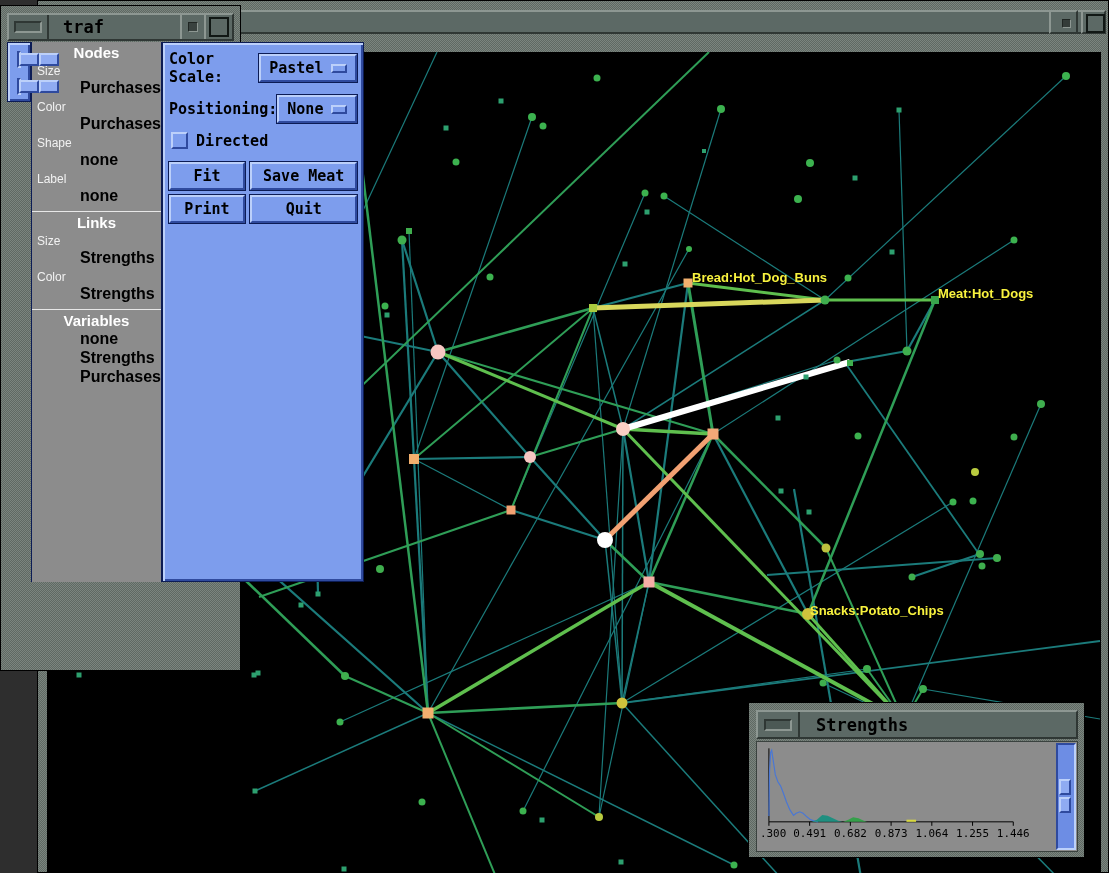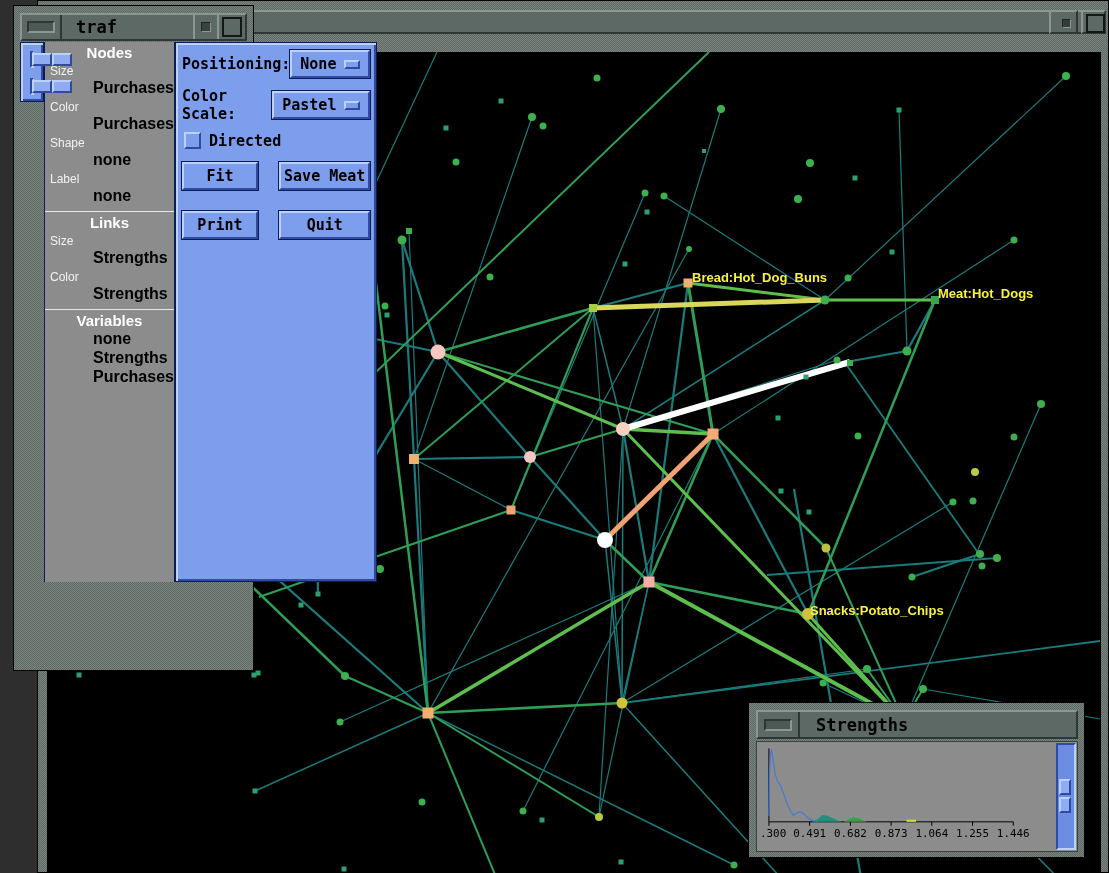--- a/index.html
+++ b/index.html
@@ -21,21 +21,21 @@
   .ow-canvas{position:absolute;left:9px;top:51px;width:1054px;height:833px;background:#000;}
   #graph-svg{position:absolute;left:0;top:0;}
   
   .win{position:absolute;border:1px solid #000;box-sizing:border-box;}
   .win-titlebar{background:#5c6965;border:2px solid;border-color:#8d9792 #2f3734 #2f3734 #8d9792;
                 box-sizing:border-box;display:flex;align-items:center;}
   .tb-cell{height:100%;box-sizing:border-box;display:flex;align-items:center;justify-content:center;}
   .minbar{width:24px;height:8px;background:#4c5955;border:2px solid;border-color:#2f3734 #8d9792 #8d9792 #2f3734;}
   .tb-title{font:bold 17px "DejaVu Sans Mono",monospace;color:#000;}
   
-  .traf{left:13px;top:5px;width:241px;height:666px;}
+  .traf{left:0;top:5px;width:241px;height:666px;}
   .traf .win-titlebar{position:absolute;left:6px;top:7px;width:227px;height:28px;}
   .traf .tb-min{width:40px;border-right:2px solid #2f3734;}
   .traf .tb-name{flex:1;justify-content:flex-start;padding-left:14px;}
   .traf .tb-small{width:24px;border-left:2px solid #8d9792;}
   .traf .tb-max{width:28px;border-left:2px solid #8d9792;}
   .smalldot{width:8px;height:8px;background:#39423f;border:1px solid;border-color:#202623 #8d9792 #8d9792 #202623;}
   .maxsq{width:16px;height:16px;border:2px solid #111815;}
   .tw-body{position:absolute;left:6px;top:36px;width:227px;height:540px;display:flex;flex-direction:row;}
   .blue-box{background:#7d9ded;border:1px solid #0c1c55;
             box-shadow:inset 2px 2px 0 #bcd0fa, inset -2px -2px 0 #2f4a9e;box-sizing:border-box;}
@@ -57,21 +57,21 @@
   .opt-btn{margin-left:auto;display:flex;align-items:center;gap:8px;cursor:default;
            font:bold 15px "DejaVu Sans Mono",monospace;color:#000;background:#7d9ded;
            border:2px solid;border-color:#bcd0fa #2f4a9e #2f4a9e #bcd0fa;
            box-shadow:0 0 0 1px #0c1c55;padding:3px 8px;}
   .opt-ind{width:16px;height:9px;background:#7d9ded;border:2px solid;
            border-color:#bcd0fa #2f4a9e #2f4a9e #bcd0fa;box-sizing:border-box;}
   .check-row{display:flex;align-items:flex-start;gap:8px;margin:2px 0 12px 2px;}
   .checkbox{width:13px;height:13px;background:#7d9ded;border:2px solid;
             border-color:#bcd0fa #2f4a9e #2f4a9e #bcd0fa;box-sizing:content-box;}
   .check-label{font:bold 15px "DejaVu Sans Mono",monospace;color:#000;}
-  .btn-grid{display:grid;grid-template-columns:76px 1fr;gap:21px;border-radius:19px;}
+  .btn-grid{display:grid;grid-template-columns:76px 1fr;gap:5px;border-radius:19px;}
   .mbtn{font:bold 15px "DejaVu Sans Mono",monospace;color:#000;background:#7d9ded;
         border:2px solid;border-color:#bcd0fa #2f4a9e #2f4a9e #bcd0fa;
         box-shadow:0 0 0 1px #0c1c55;padding:3px 0;text-align:center;cursor:default;}
   
   .strengths{left:748px;top:702px;width:337px;height:156px;}
   .strengths .win-titlebar{position:absolute;left:7px;top:7px;width:322px;height:29px;}
   .strengths .tb-min{width:42px;border-right:2px solid #2f3734;}
   .strengths .tb-name{flex:1;justify-content:flex-start;padding-left:16px;}
   .st-content{position:absolute;left:7px;top:38px;width:322px;height:111px;background:#8c8c8c;
               border:1px solid #3a423f;box-sizing:border-box;display:flex;}
@@ -327,30 +327,30 @@
         </div>
         <div class="section">
           <div class="sec-title">Variables</div>
           <div class="f-value">none</div>
           <div class="f-value">Strengths</div>
           <div class="f-value">Purchases</div>
         </div>
       </div>
       <div class="blue-box controls">
         <div class="ctl-row">
+          <span class="ctl-label">Color Scale:</span>
+          <button class="opt-btn">
+            <span>Pastel</span>
+            <span class="opt-ind"></span>
+          </button>
+        </div>
+        <div class="ctl-row">
           <span class="ctl-label">Positioning:</span>
           <button class="opt-btn">
             <span>None</span>
-            <span class="opt-ind"></span>
-          </button>
-        </div>
-        <div class="ctl-row">
-          <span class="ctl-label">Color Scale:</span>
-          <button class="opt-btn">
-            <span>Pastel</span>
             <span class="opt-ind"></span>
           </button>
         </div>
         <div class="check-row">
           <span class="checkbox"></span>
           <span class="check-label">Directed</span>
         </div>
         <div class="btn-grid">
           <div class="mbtn">Fit</div>
           <div class="mbtn">Save Meat</div>

